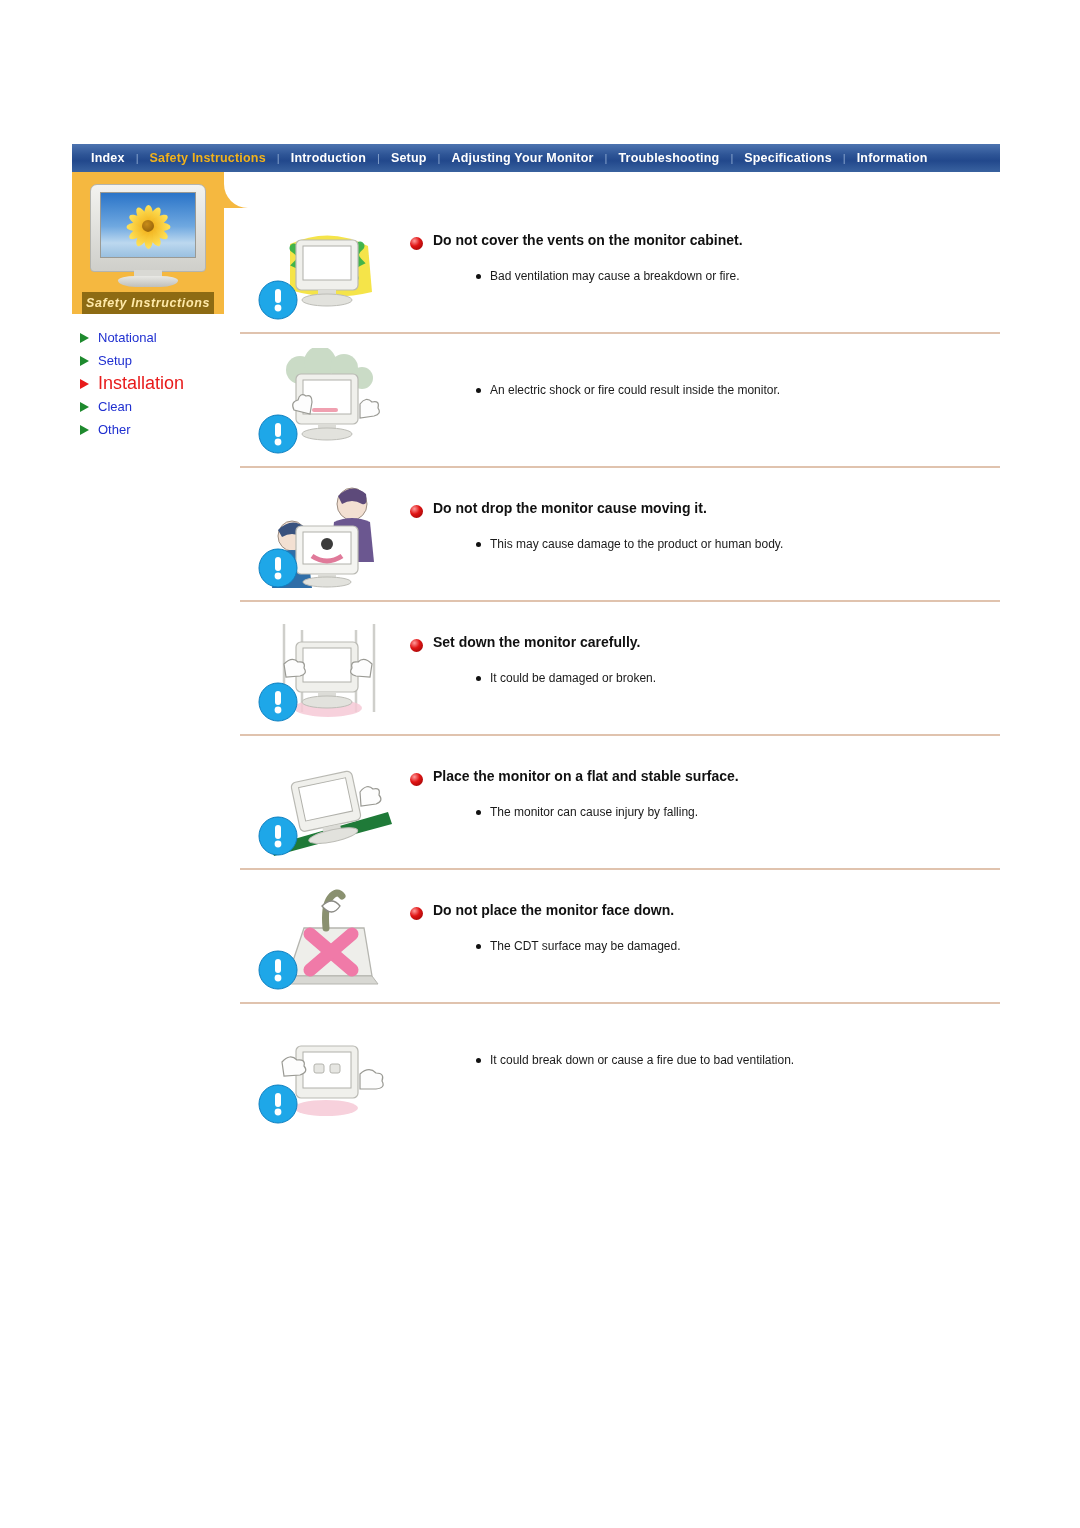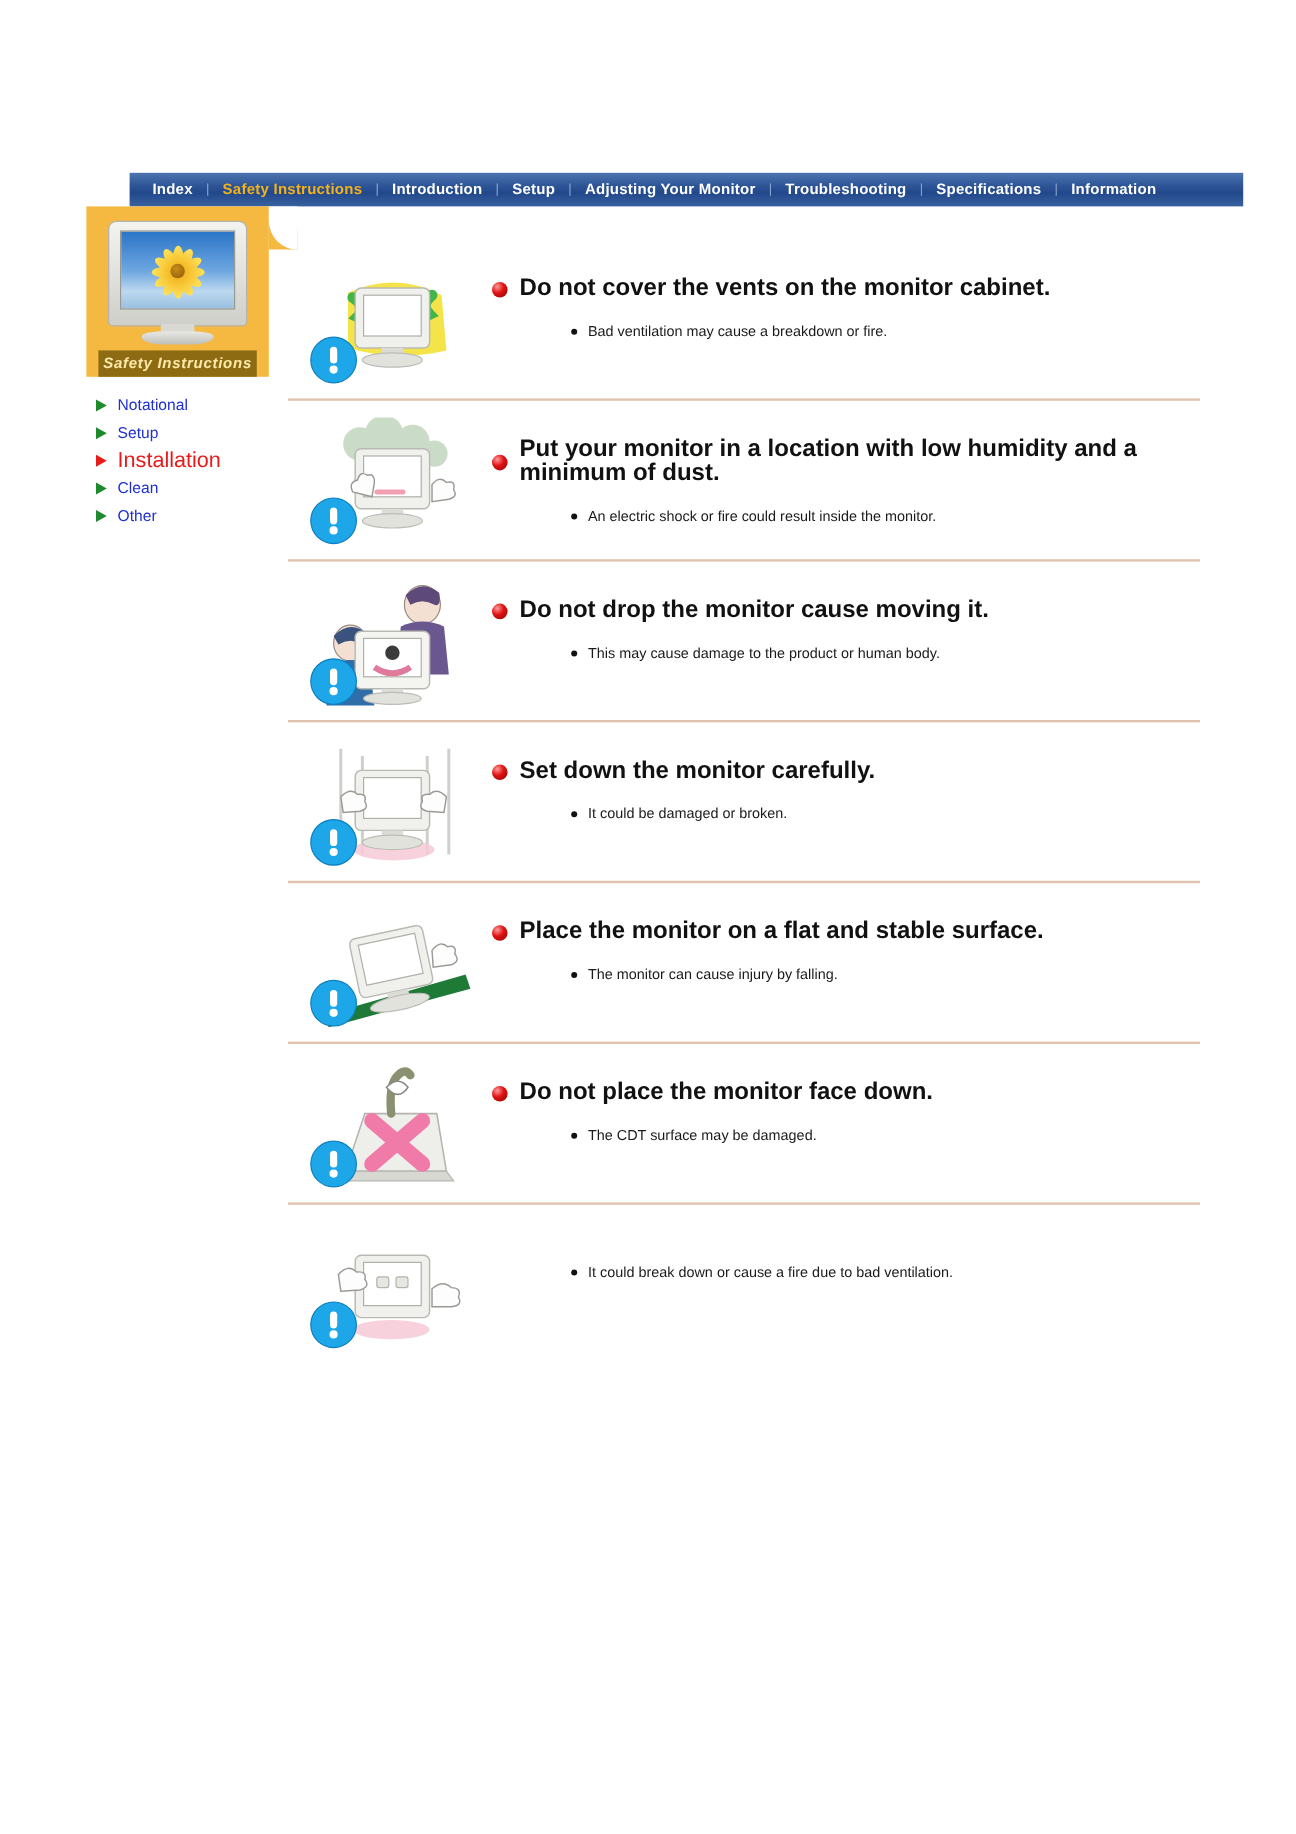--- a/index.html
+++ b/index.html
@@ -16,21 +16,20 @@
   
   #topnav {
     position: absolute;
     left: 72px; top: 144px;
     width: 928px; height: 28px;
     background: linear-gradient(to bottom, #4d74b0 0%, #2e5596 38%, #22488c 60%, #39629f 100%);
     display: flex;
     align-items: center;
     box-sizing: border-box;
     padding-left: 10px;
-    margin-left: 36px;
   }
   #topnav .nav-item {
     color: #ffffff;
     font-size: 12.5px;
     font-weight: bold;
     letter-spacing: 0.2px;
     padding: 0 9px;
     white-space: nowrap;
     line-height: 28px;
   }
@@ -178,22 +177,22 @@
     width: 170px;
     flex: none;
     position: relative;
     height: 132px;
   }
   .illus svg { position: absolute; left: 8px; top: 14px; }
 
   .body-col { flex: 1; padding-top: 30px; }
   .heading {
     display: flex;
-    align-items: center;
-    font-size: 20px;
+    align-items: flex-end;
+    font-size: 14px;
     font-weight: bold;
     color: #111111;
     line-height: 20px;
   }
   .bullet-ball {
     width: 13px; height: 13px;
     border-radius: 50%;
     background: radial-gradient(circle at 34% 30%, #ff9a9a 0%, #e01414 42%, #8c0202 100%);
     margin-right: 10px;
     margin-top: 3px;
@@ -347,24 +346,20 @@
           <rect x="64" y="60" width="26" height="4" rx="2" fill="#f0a0b0"></rect>
           <g>
             <circle cx="30" cy="86" r="19" fill="#1ea7e8"></circle>
             <circle cx="30" cy="86" r="19" fill="none" stroke="#0d7fc0" stroke-width="1"></circle>
             <rect x="27" y="75" width="6" height="14" rx="3" fill="#ffffff"></rect>
             <circle cx="30" cy="94" r="3.4" fill="#ffffff"></circle>
           </g>
         </svg>
       </div>
       <div class="body-col">
-        <div class="heading">
-          <span class="bullet-ball"></span>
-          <span class="heading-text">Put your monitor in a location with low humidity and a minimum of dust.</span>
-        </div>
         <ul class="notes">
           <li>An electric shock or fire could result inside the monitor.</li>
         </ul>
       </div>
     </div>
     <div class="section">
       <div class="illus">
         <svg width="150" height="112" viewBox="0 0 150 112">
           <g>
             <ellipse cx="104" cy="22" rx="15" ry="16" fill="#f3e0d2" stroke="#9b8c80"></ellipse>

